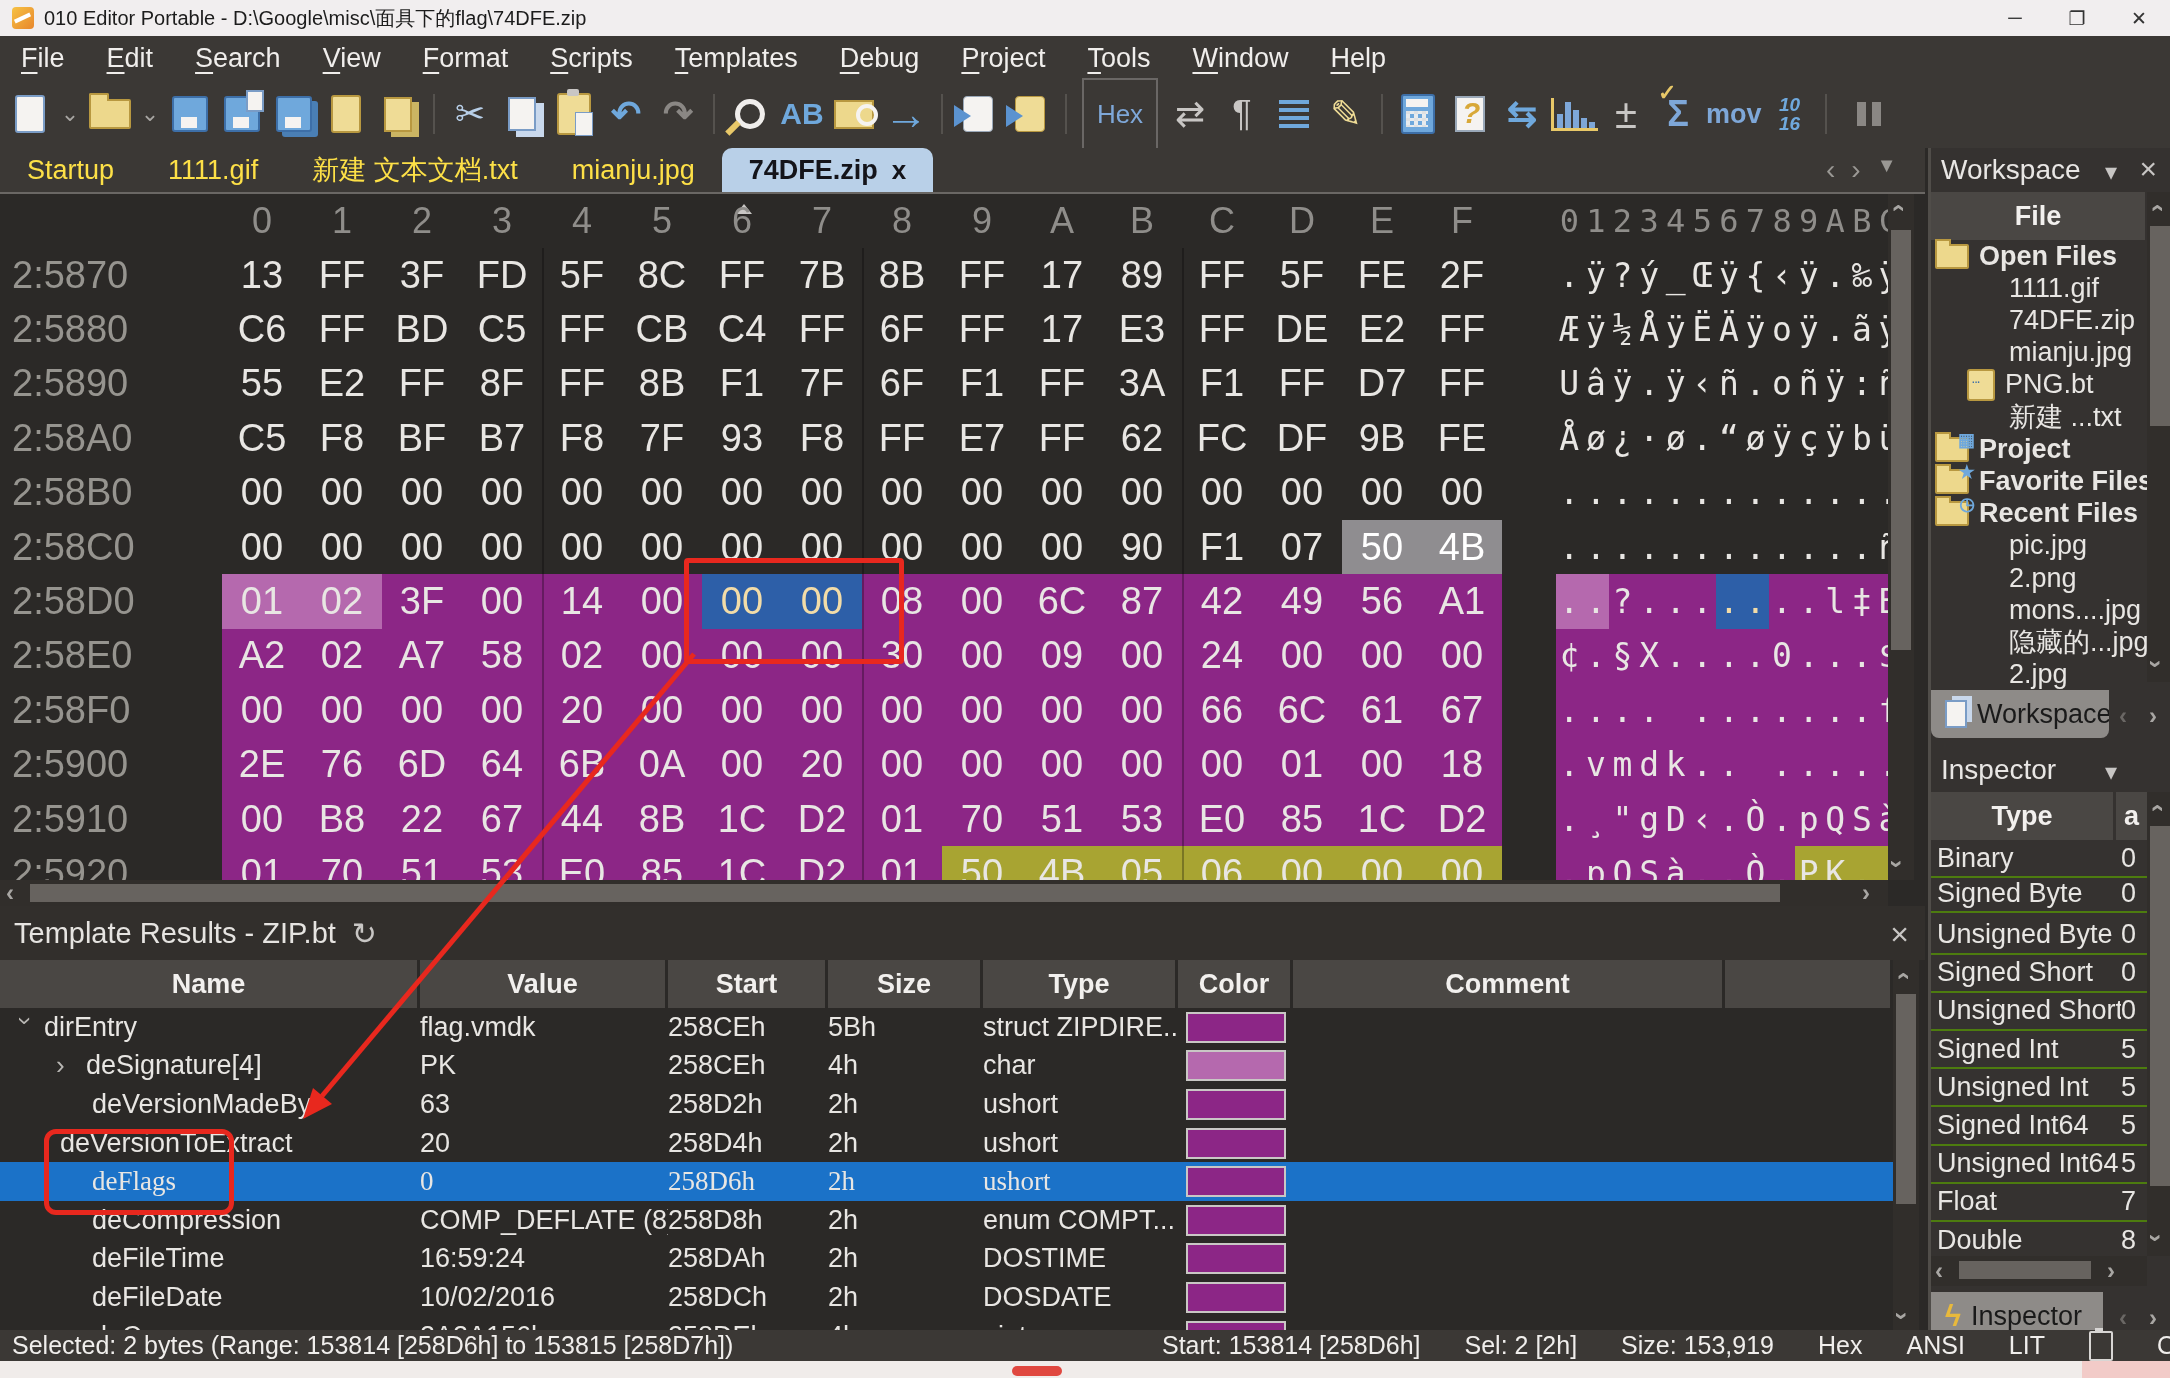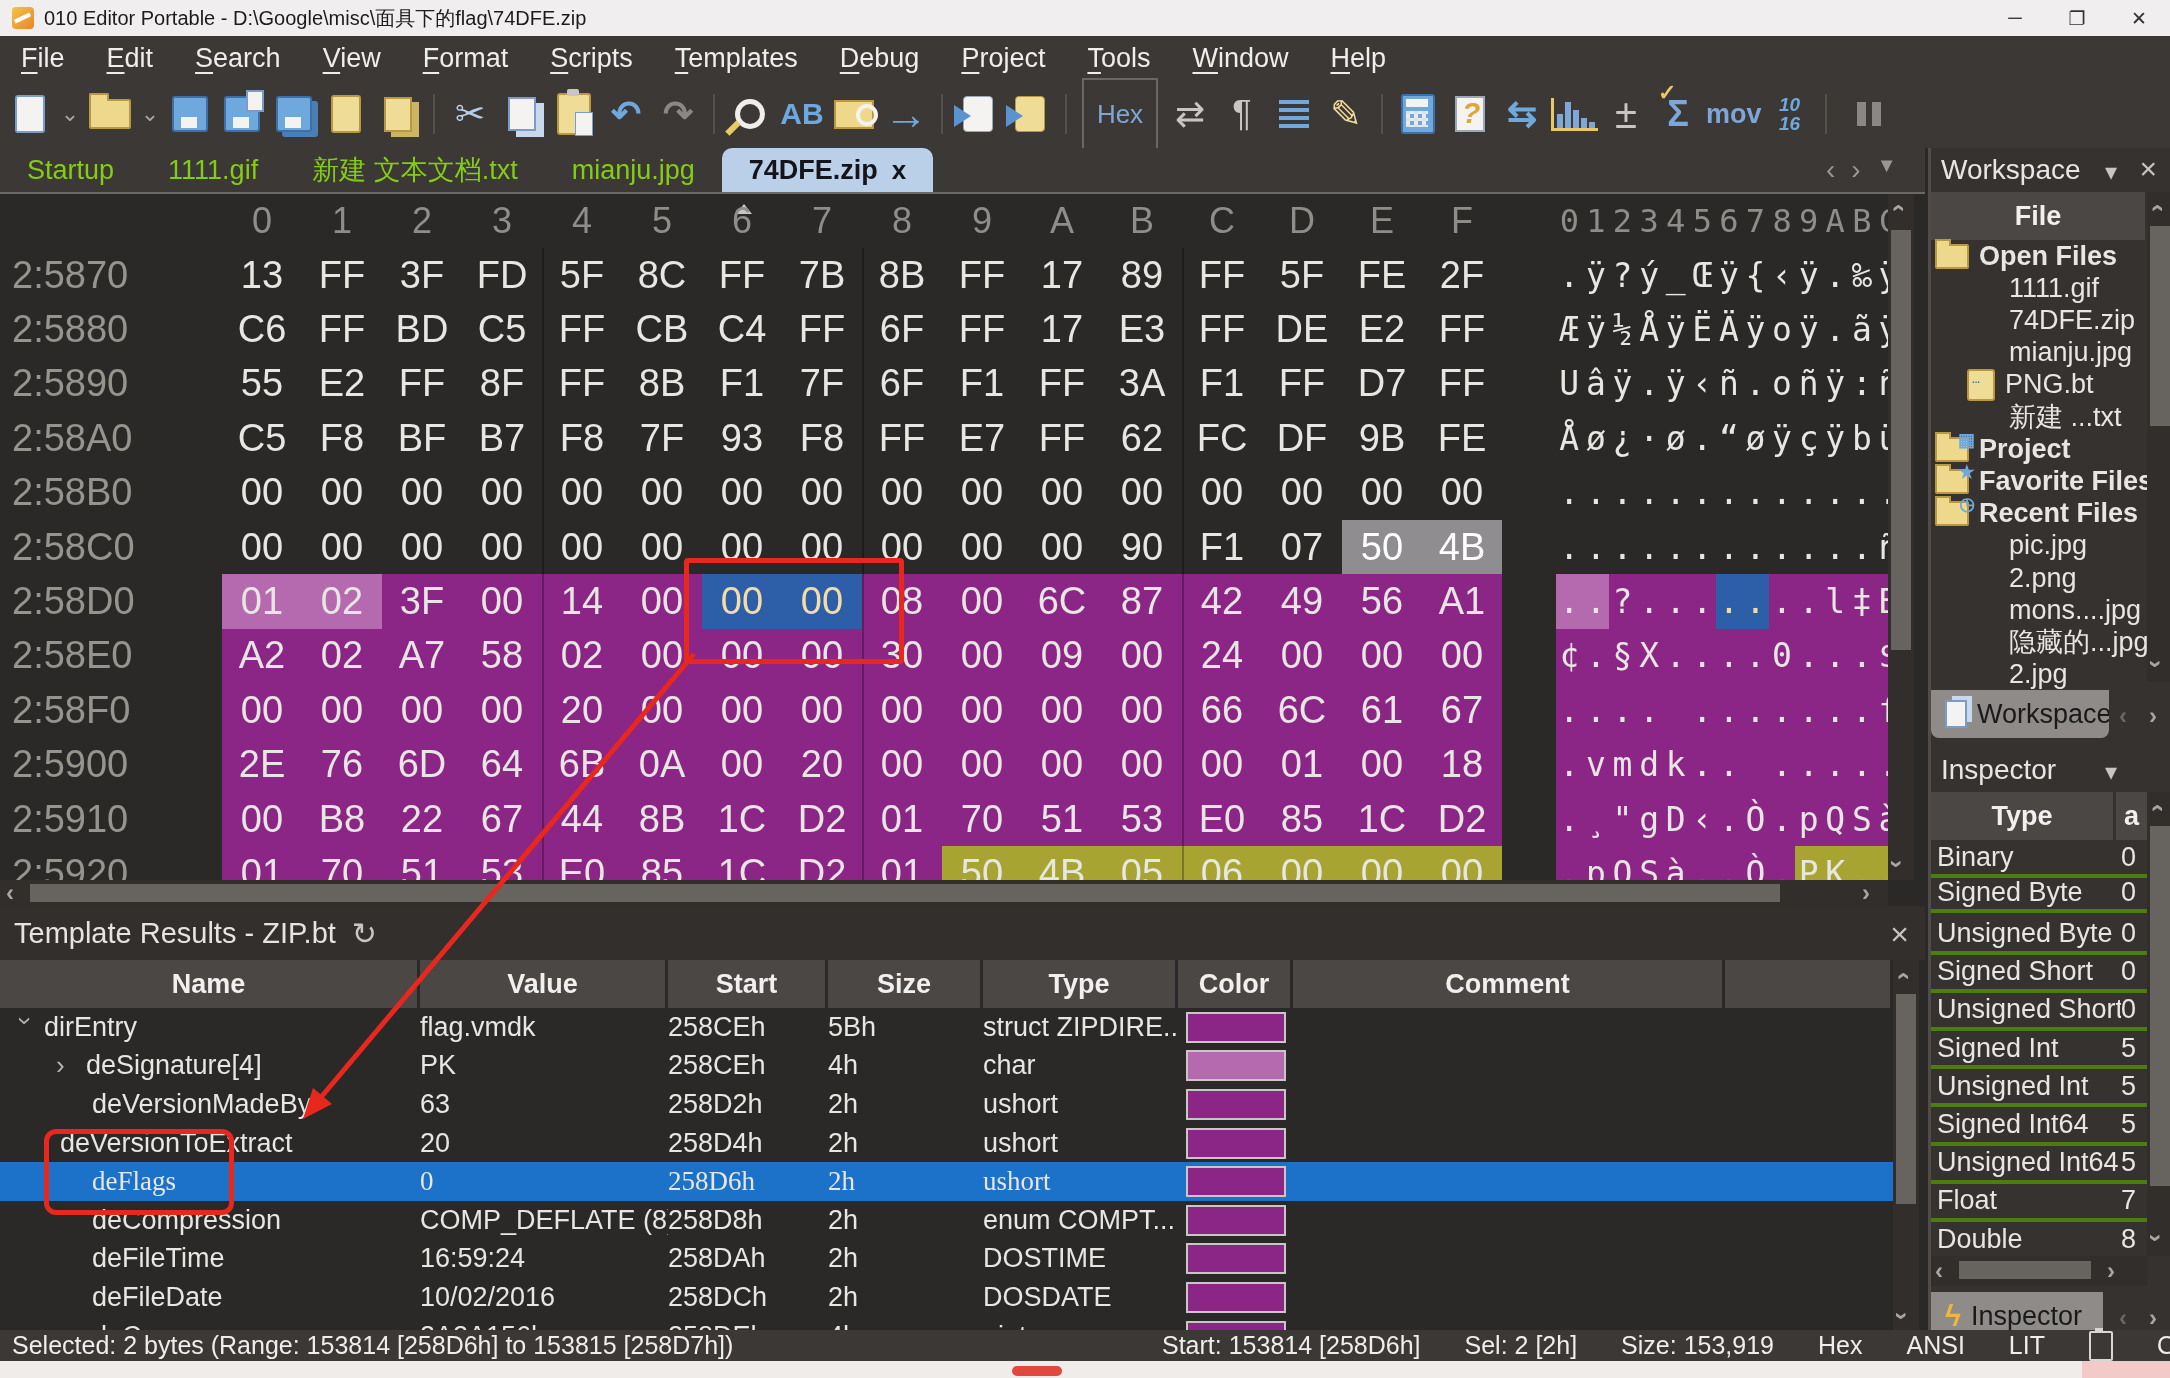--- a/index.html
+++ b/index.html
@@ -71,21 +71,21 @@
   .s-plusminus{color:#C8C6C4;font-size:40px;}
   .s-checksum{color:#7EA7D8;font-weight:bold;position:relative;}
   .s-checksum::after{content:"✓";position:absolute;left:4px;top:-4px;color:#E8C868;font-size:22px;}
   .s-text{color:#7EA7D8;font-weight:bold;font-size:27px;}
   .s-base i{display:flex;flex-direction:column;color:#6FA8DC;font-weight:bold;font-size:19px;line-height:1;}
   .s-base i b:first-child{align-self:flex-end;}
   .s-pause i{display:block;width:9px;height:24px;background:#8A8784;box-shadow:15px 0 0 #8A8784;}
 
   
   .tabbar{position:absolute;left:0;top:148px;width:1925px;height:44px;background:#3B3835;display:flex;align-items:flex-end;border-bottom:2px solid #6A6764;box-sizing:content-box;}
-  .tab{height:44px;display:flex;align-items:center;gap:14px;padding:0 27px;font-size:27px;color:#84cc16;}
+  .tab{height:44px;display:flex;align-items:center;gap:14px;padding:0 27px;font-size:27px;color:#fde047;}
   .tab.active{background:#B9D0E8;color:#14141A;border-radius:10px 10px 0 0;font-weight:bold;}
   .tabclose{font-weight:bold;font-size:26px;}
   .tabctrl{position:absolute;top:154px;left:1826px;display:flex;gap:16px;color:#9A9894;font-size:28px;}
   .tabctrl span{display:inline-block;}
 
   
   .hexpane{position:absolute;left:0;top:194px;width:1925px;height:712px;background:#2B2927;}
   .hexcaret{position:absolute;left:736px;top:2px;width:0;height:0;border:8px solid transparent;border-bottom:10px solid #C8C6C4;}
   .hrow{display:flex;align-items:center;height:54.4px;}
   .hexheadrow{position:absolute;left:0;top:0;height:54px;width:1888px;color:#8F8D8A;}
@@ -135,21 +135,21 @@
   .treerow.bold{font-weight:bold;}
   .mfolder{display:inline-block;width:30px;height:21px;background:#EDD88C;border:2px solid #B89840;border-radius:2px;position:relative;flex:0 0 auto;}
   .mfolder::before{content:"";position:absolute;left:-2px;top:-7px;width:12px;height:5px;background:#EDD88C;border:2px solid #B89840;border-bottom:none;}
   .mfolder .ov{position:absolute;right:-8px;top:-10px;font-size:18px;color:#6FA8DC;font-weight:bold;}
   .mscroll{display:inline-block;width:24px;height:28px;background:#EFDC96;border:2px solid #B89840;border-radius:3px;position:relative;flex:0 0 auto;}
   .mscroll::after{content:"···";position:absolute;left:2px;top:2px;color:#3D6FA8;font-size:14px;letter-spacing:-2px;}
   .btab{position:absolute;background:#8E8B88;color:#1A1A1A;display:flex;align-items:center;gap:10px;
         font-size:27px;padding:0 14px;border-radius:0 0 8px 8px;height:48px;box-sizing:border-box;white-space:nowrap;overflow:hidden;}
   .mdocs{display:inline-block;width:18px;height:24px;background:#F5F3F1;border:2px solid #7A9CC6;box-shadow:6px -5px 0 -1px #C9D8EC;flex:0 0 auto;}
   .bolt{color:#E8B93C;font-weight:bold;font-size:30px;}
-  .insprow{position:absolute;left:0;display:flex;height:38.2px;align-items:center;font-size:27px;width:216px;border-bottom:4px solid #4d7c0f;box-sizing:border-box;}
+  .insprow{position:absolute;left:0;display:flex;height:38.2px;align-items:center;font-size:27px;width:216px;border-bottom:2px solid #4d7c0f;box-sizing:border-box;}
   .insprow .t{padding-left:6px;flex:1;white-space:nowrap;overflow:hidden;}
   .insprow .v{width:26px;flex:0 0 auto;overflow:hidden;white-space:nowrap;}
   .rvscroll{position:absolute;left:216px;width:26px;background:#312E2B;}
   .rhscroll{position:absolute;left:0;top:1108px;width:216px;height:30px;background:#312E2B;}
 
   
   .statusbar{position:absolute;left:0;top:1330px;width:2170px;height:31px;background:#3B3835;font-size:25px;color:#F0EEEC;display:flex;align-items:center;}
   .st-left{padding-left:12px;white-space:nowrap;}
   .st-right{position:absolute;left:1162px;display:flex;gap:44px;align-items:center;white-space:nowrap;}
   .clipic{display:inline-block;width:20px;height:26px;border:2px solid #D8D6D4;border-radius:2px;position:relative;}

